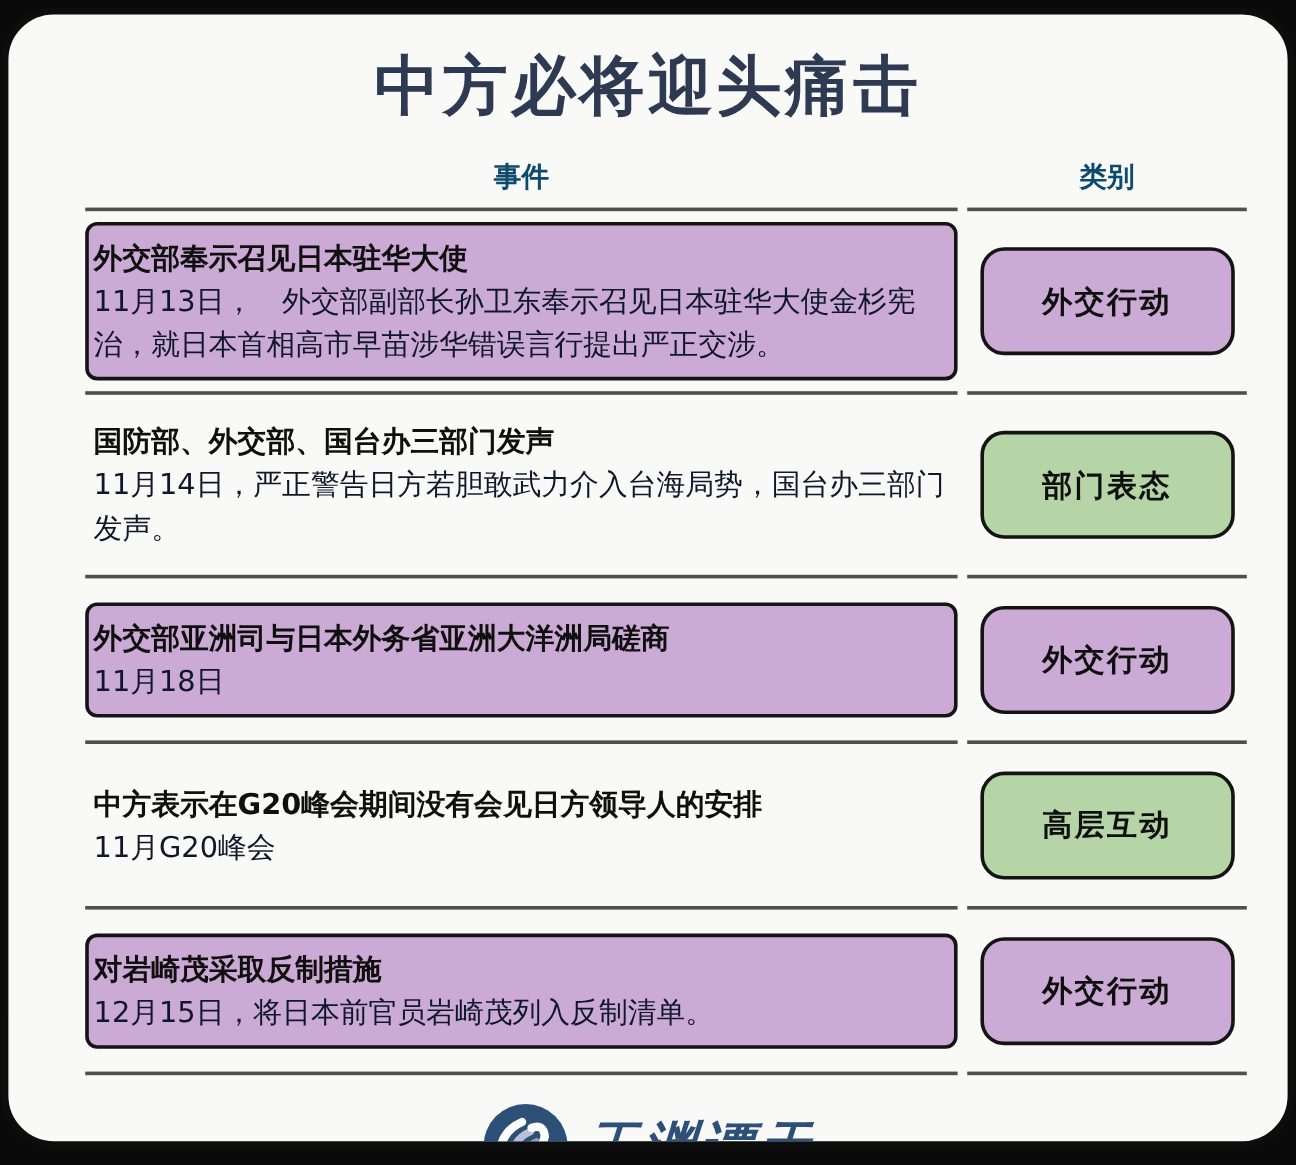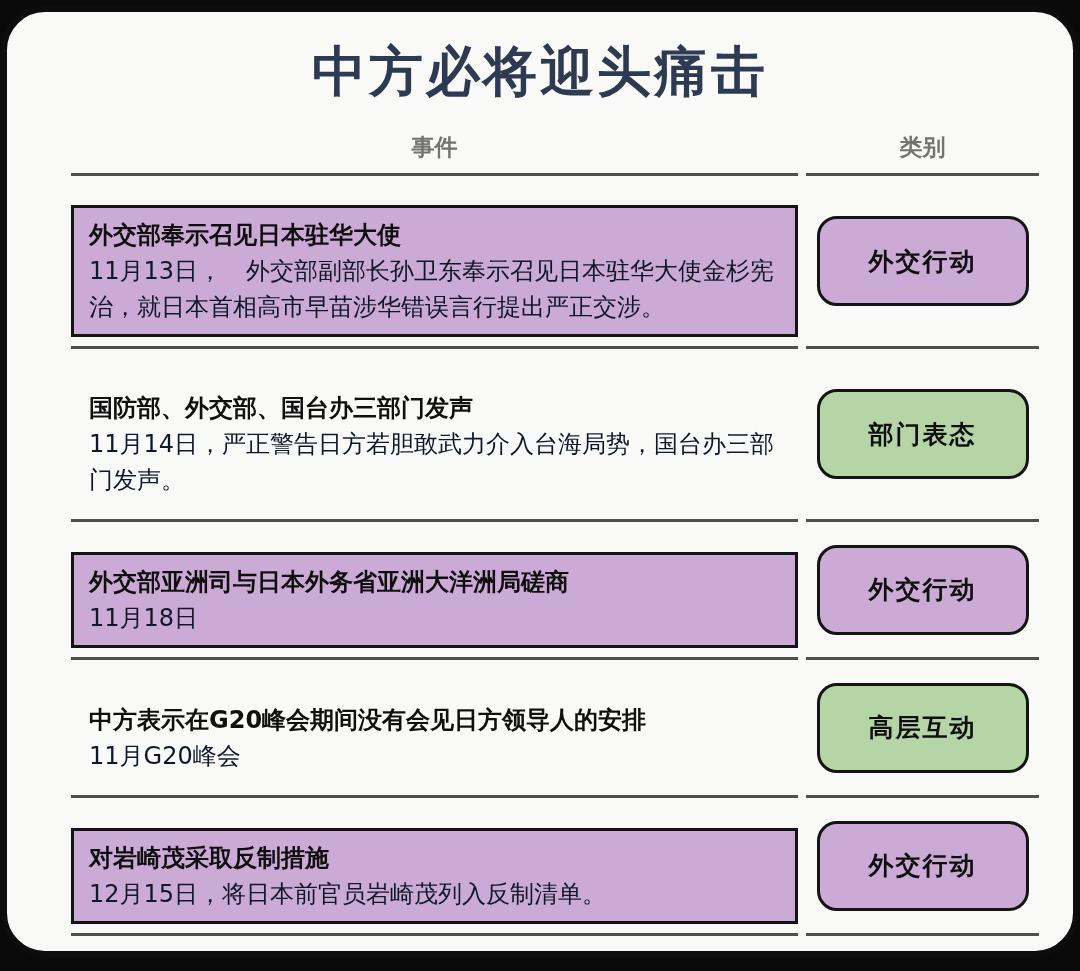--- a/index.html
+++ b/index.html
@@ -30,37 +30,36 @@
     width:968px;
   }
   .thead,.trow{
     display:grid;
     grid-template-columns:727px 233px;
     column-gap:8px;
   }
   .th{
     height:52px;
     display:flex;align-items:center;justify-content:center;
-    font-size:23px;font-weight:bold;color:#737373;
+    font-size:23px;font-weight:bold;color:#0c4a6e;
     border-bottom:3px solid #4f4f4f;
   }
   .td{
     border-bottom:3px solid #4f4f4f;
     min-height:138px;
     display:flex;align-items:center;
     box-sizing:border-box;
   }
   .event-cell{padding:9px 0;}
   .event-box{
     width:100%;
     box-sizing:border-box;
     border:3px solid #141414;
-    border-radius:0;
-    padding:9px 15px;
-    margin-top:20px;
+    border-radius:10px;
+    padding:9px 4px;
   }
   .event-box.plain{
     background:transparent !important;
     border-color:transparent;
   }
   .ev-title{font-size:24px;font-weight:bold;color:#0f0f0f;line-height:36px;}
   .ev-desc{font-size:24px;color:#0f172a;line-height:36px;}
   .cat-cell{justify-content:center;}
   .badge{
     width:212px;height:90px;

